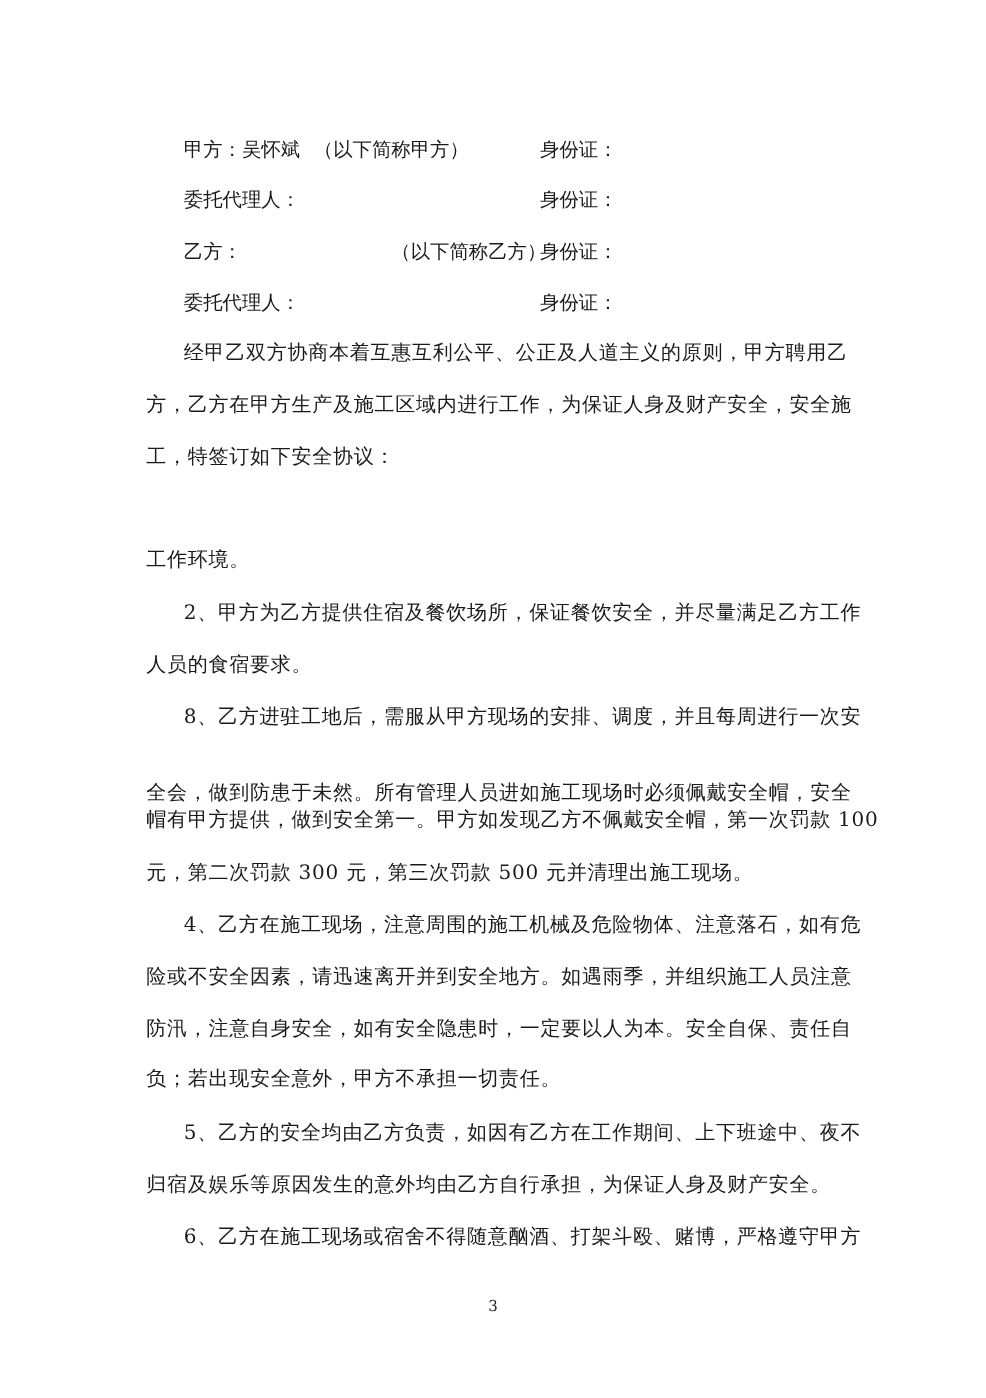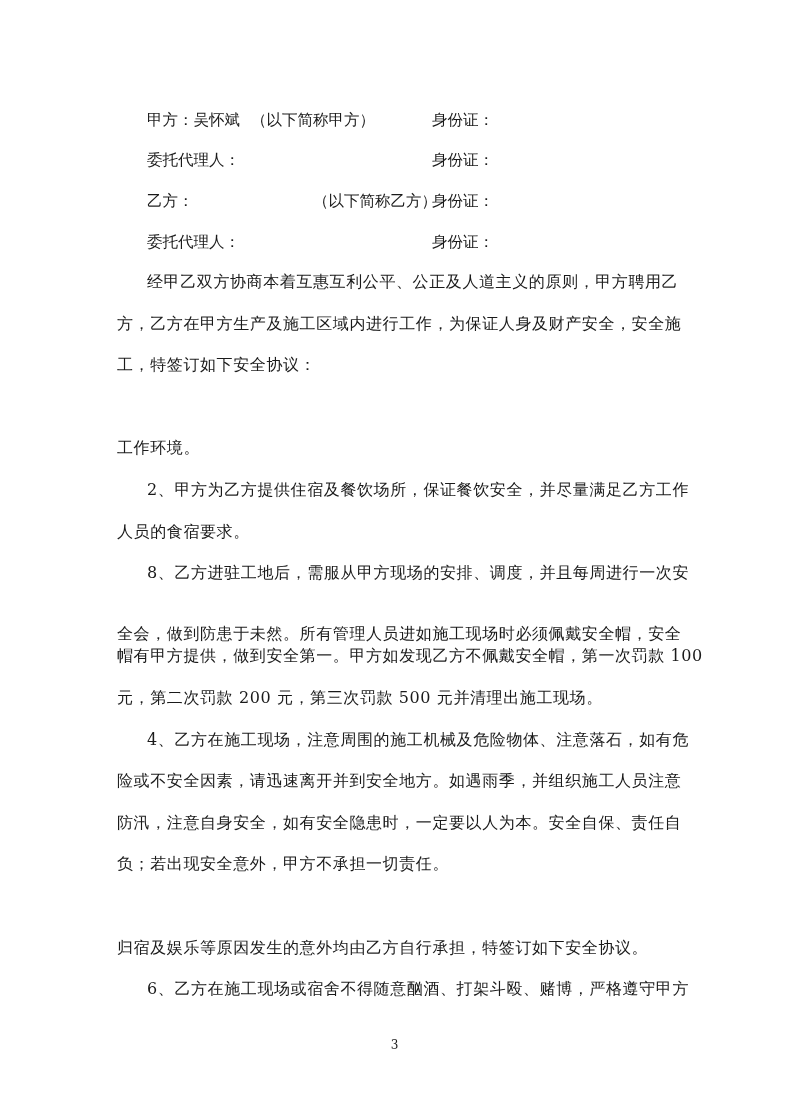--- a/index.html
+++ b/index.html
@@ -38,22 +38,23 @@
 
   <div class="line ind" style="top:272px;">经甲乙双方协商本着互惠互利公平、公正及人道主义的原则，甲方聘用乙</div>
   <div class="line" style="top:314px;">方，乙方在甲方生产及施工区域内进行工作，为保证人身及财产安全，安全施</div>
   <div class="line" style="top:355px;">工，特签订如下安全协议：</div>
   <div class="line" style="top:438px;">工作环境。</div>
   <div class="line ind" style="top:480px;">2、甲方为乙方提供住宿及餐饮场所，保证餐饮安全，并尽量满足乙方工作</div>
   <div class="line" style="top:522px;">人员的食宿要求。</div>
   <div class="line ind" style="top:563px;">8、乙方进驻工地后，需服从甲方现场的安排、调度，并且每周进行一次安</div>
   <div class="line" style="top:624px;">全会，做到防患于未然。所有管理人员进如施工现场时必须佩戴安全帽，安全</div>
   <div class="line" style="top:646px;">帽有甲方提供，做到安全第一。甲方如发现乙方不佩戴安全帽，第一次罚款 100</div>
-  <div class="line" style="top:688px;">元，第二次罚款 200 元，第三次罚款 500 元并清理出施工现场。</div>
+  <div class="line" style="top:688px;">元，第二次罚款 300 元，第三次罚款 500 元并清理出施工现场。</div>
   <div class="line ind" style="top:730px;">4、乙方在施工现场，注意周围的施工机械及危险物体、注意落石，如有危</div>
   <div class="line" style="top:771px;">险或不安全因素，请迅速离开并到安全地方。如遇雨季，并组织施工人员注意</div>
   <div class="line" style="top:813px;">防汛，注意自身安全，如有安全隐患时，一定要以人为本。安全自保、责任自</div>
   <div class="line" style="top:854px;font-family:Liberation Serif, serif;">负；若出现安全意外，甲方不承担一切责任。</div>
-  <div class="line" style="top:938px;">归宿及娱乐等原因发生的意外均由乙方自行承担，特签订如下安全协议。</div>
+  <div class="line ind" style="top:896px;">5、乙方的安全均由乙方负责，如因有乙方在工作期间、上下班途中、夜不</div>
+  <div class="line" style="top:938px;">归宿及娱乐等原因发生的意外均由乙方自行承担，为保证人身及财产安全。</div>
   <div class="line ind" style="top:979px;text-align:right;">6、乙方在施工现场或宿舍不得随意酗酒、打架斗殴、赌博，严格遵守甲方</div>
 
   <div class="pagenum">3</div>
 </div>
 
 </body></html>

